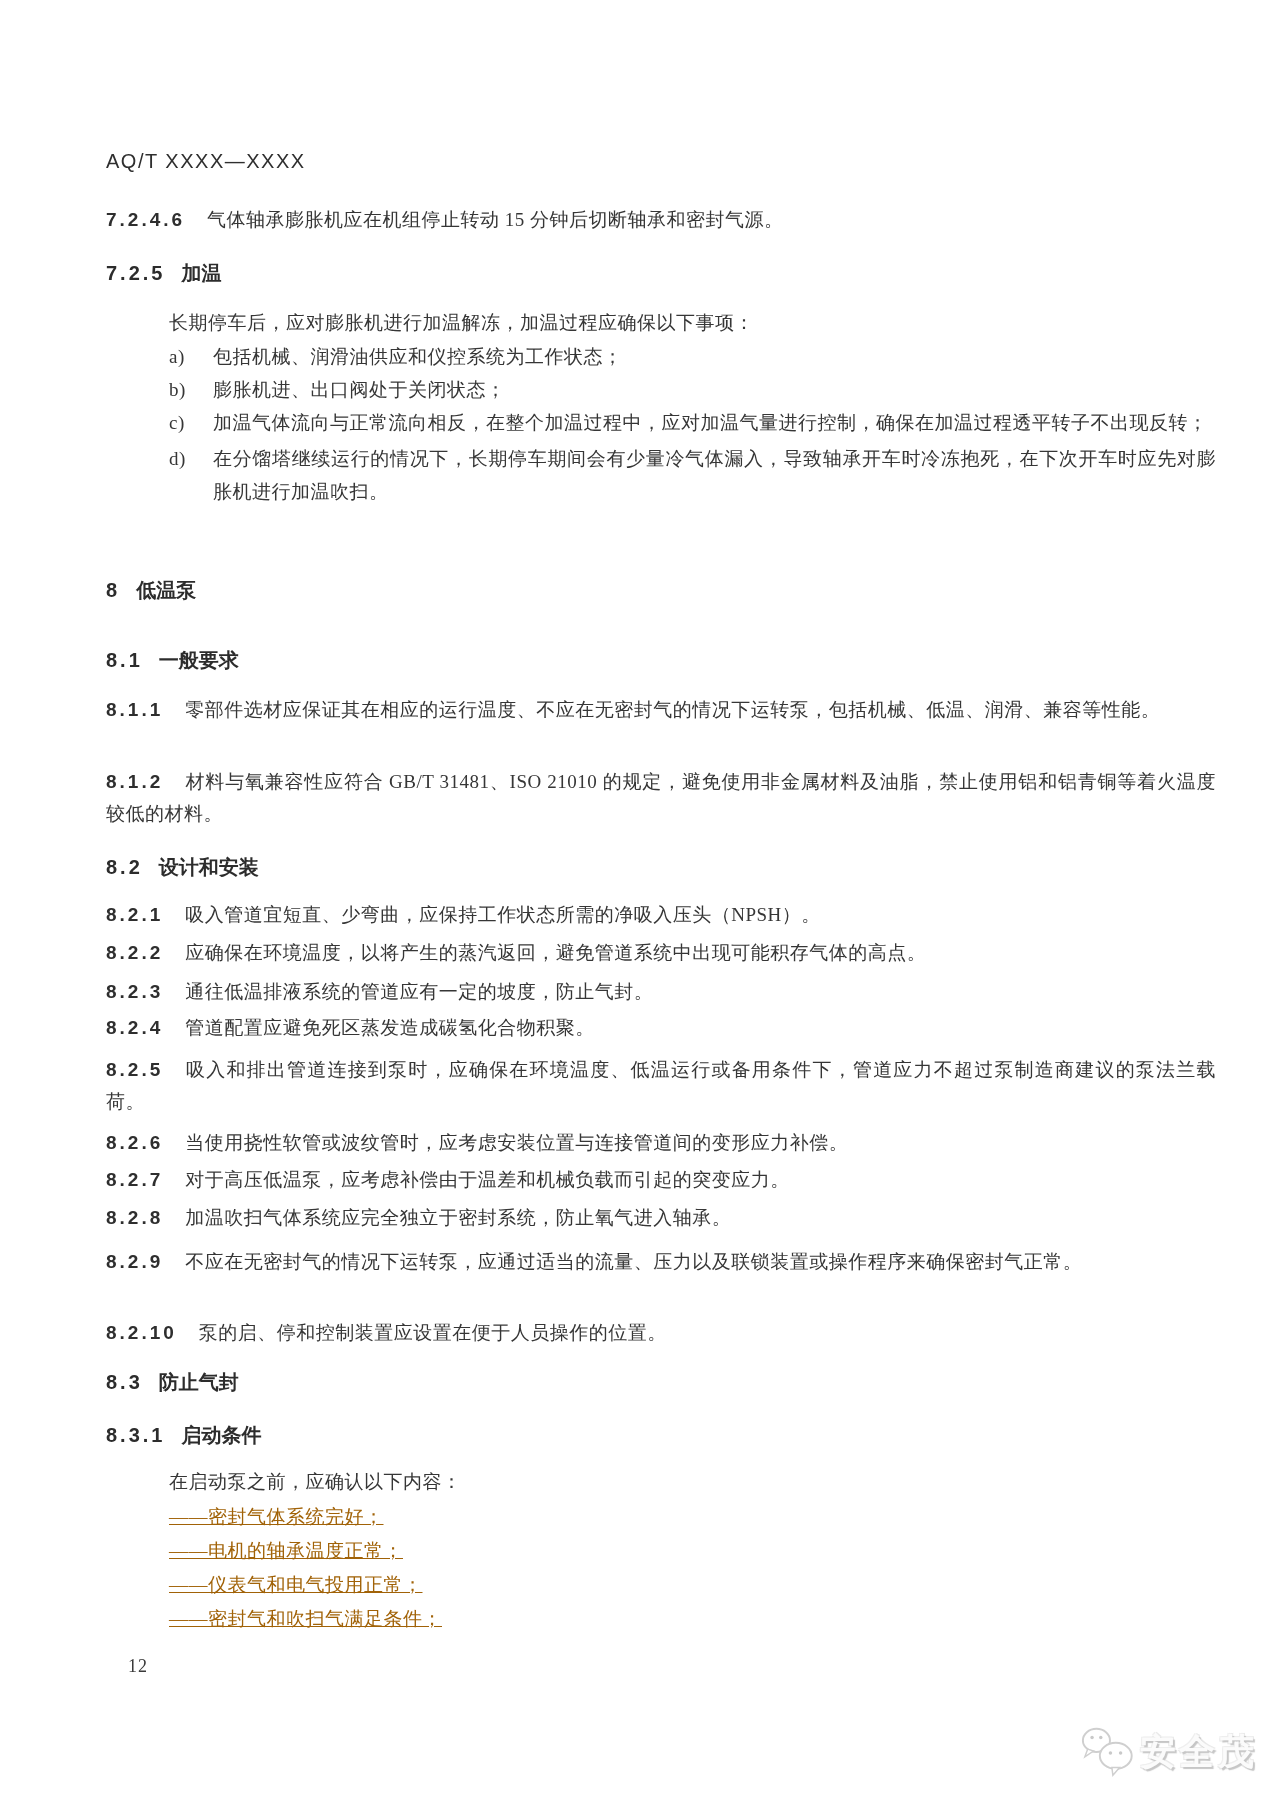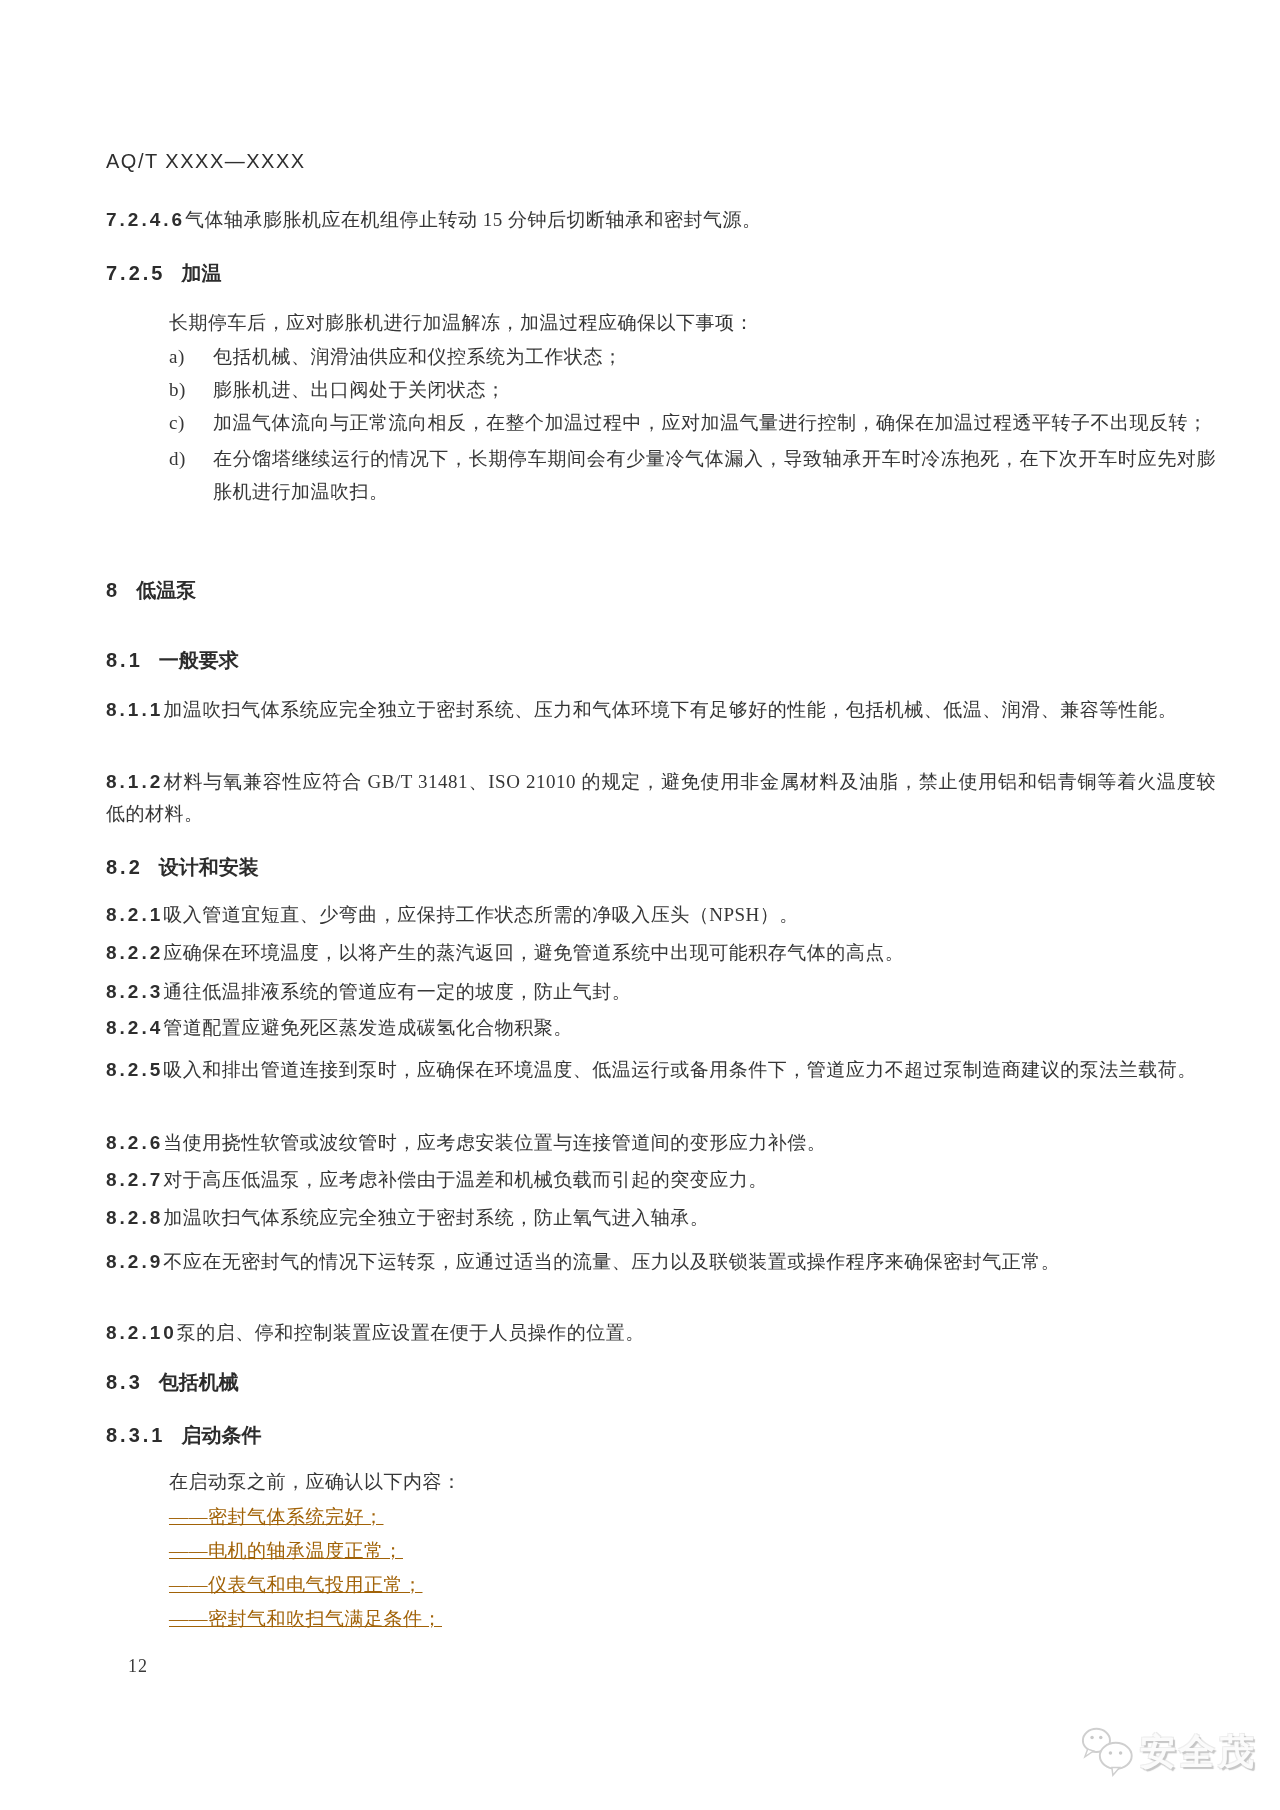--- a/index.html
+++ b/index.html
@@ -15,21 +15,21 @@
   .doc-code {
     font-family: "Liberation Sans", "DejaVu Sans", sans-serif;
     font-size: 20px; letter-spacing: 1.5px; color: #2f2f2f; font-weight: 500;
   }
   .clause {
     font-size: 19px; line-height: 32px; letter-spacing: 0.5px;
     text-align: justify; color: #363636;
   }
   .clause .num {
     font-family: "Liberation Sans", "DejaVu Sans", sans-serif;
-    font-weight: bold; letter-spacing: 3px; 
+    font-weight: bold; letter-spacing: 3px; margin-right: 22px;
     color: #2e2e2e; font-style: normal;
   }
   .heading {
     font-family: "Liberation Sans", "DejaVu Sans", sans-serif;
     font-size: 20px; line-height: 26px; font-weight: bold; color: #2c2c2c;
   }
   .heading .num { letter-spacing: 3px; margin-right: 16px; }
   .para { font-size: 19px; line-height: 32px; letter-spacing: 0.5px; text-indent: 63px; color: #363636; }
   .list { font-size: 19px; letter-spacing: 0.5px; color: #363636; }
   .list .li { position: relative; padding-left: 107px; line-height: 33px; text-align: justify; }
@@ -85,21 +85,21 @@
 
   <div class="abs heading" style="top:577px">
     <span class="num">8</span><span>低温泵</span>
   </div>
 
   <div class="abs heading" style="top:647px">
     <span class="num">8.1</span><span>一般要求</span>
   </div>
 
   <div class="abs clause" style="top:694px">
-    <span class="num">8.1.1</span><span>加温吹扫气体系统应完全独立于密封系统、压力和气体环境下有足够好的性能，包括机械、低温、润滑、兼容等性能。</span>
+    <span class="num">8.1.1</span><span>零部件选材应保证其在相应的运行温度、不应在无密封气的情况下运转泵，包括机械、低温、润滑、兼容等性能。</span>
   </div>
 
   <div class="abs clause" style="top:766px">
     <span class="num">8.1.2</span><span>材料与氧兼容性应符合 GB/T 31481、ISO 21010 的规定，避免使用非金属材料及油脂，禁止使用铝和铝青铜等着火温度较低的材料。</span>
   </div>
 
   <div class="abs heading" style="top:854px">
     <span class="num">8.2</span><span>设计和安装</span>
   </div>
 
@@ -137,21 +137,21 @@
 
   <div class="abs clause" style="top:1246px">
     <span class="num">8.2.9</span><span>不应在无密封气的情况下运转泵，应通过适当的流量、压力以及联锁装置或操作程序来确保密封气正常。</span>
   </div>
 
   <div class="abs clause" style="top:1317px">
     <span class="num">8.2.10</span><span>泵的启、停和控制装置应设置在便于人员操作的位置。</span>
   </div>
 
   <div class="abs heading" style="top:1369px">
-    <span class="num">8.3</span><span>包括机械</span>
+    <span class="num">8.3</span><span>防止气封</span>
   </div>
 
   <div class="abs heading" style="top:1422px">
     <span class="num">8.3.1</span><span>启动条件</span>
   </div>
 
   <div class="abs para" style="top:1466px">在启动泵之前，应确认以下内容：</div>
 
   <div class="abs dashlist" style="top:1500px">
     <div class="dli">——密封气体系统完好；</div>

